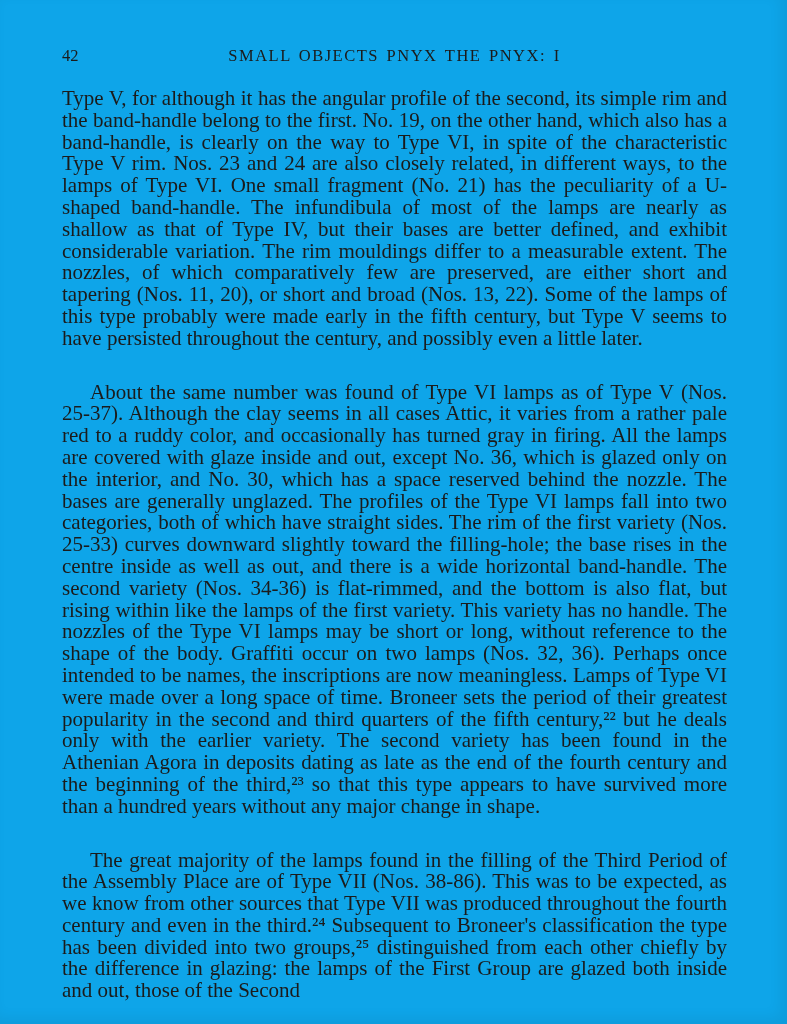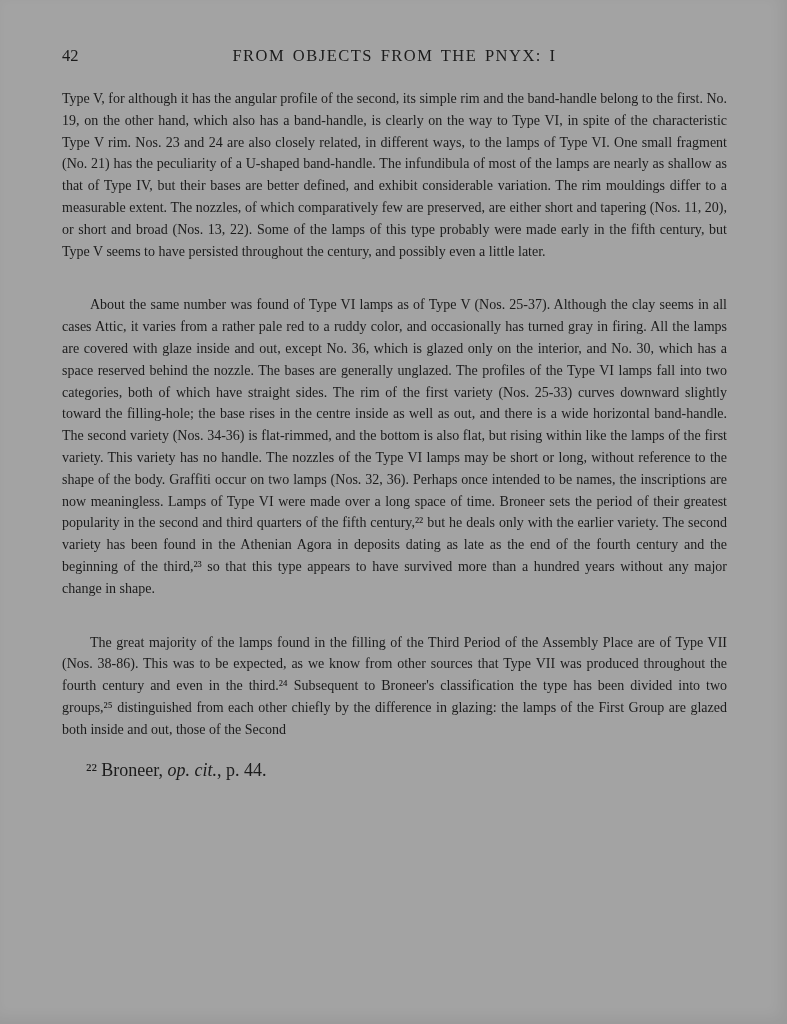--- a/index.html
+++ b/index.html
@@ -5,21 +5,21 @@
   html, body {
     margin: 0;
     padding: 0;
     background: #e9e7e2;
   }
   .scan-page {
     position: relative;
     width: 787px;
     height: 1024px;
     margin: 0 auto;
-    background: #a3a3a3;
+    background: #0ea5e9;
     box-sizing: border-box;
     padding: 46px 60px 0 62px;
     font-family: "Liberation Serif", serif;
     color: #1b1b1b;
     box-shadow: inset -6px -6px 14px rgba(0,0,0,0.06);
     overflow: hidden;
   }
   .page-header {
     position: relative;
     text-align: center;
@@ -31,21 +31,21 @@
     position: absolute;
     left: 0;
     top: 0;
     font-size: 16.5px;
   }
   .running-title {
     letter-spacing: 1.5px;
     word-spacing: 2px;
   }
   .body-text {
-    font-size: 14px;
+    font-size: 21px;
     line-height: 21.8px;
     text-align: justify;
   }
   .body-text p {
     margin: 0;
   }
   .body-text p.indent {
     text-indent: 28px;
     margin-top: 32px;
   }
@@ -63,21 +63,21 @@
     font-style: italic;
   }
 </style>
 </head>
 <body>
 
 <div class="scan-page">
 
   <header class="page-header">
     <span class="page-number">42</span>
-    <span class="running-title">FROM OBJECTS FROM THE PNYX: I</span>
+    <span class="running-title">SMALL OBJECTS PNYX THE PNYX: I</span>
   </header>
 
   <main class="body-text">
     <p class="para">Type V, for although it has the angular profile of the second, its simple rim and the band-handle belong to the first.  No. 19, on the other hand, which also has a band-handle, is clearly on the way to Type VI, in spite of the characteristic Type V rim. Nos. 23 and 24 are also closely related, in different ways, to the lamps of Type VI. One small fragment (No. 21) has the peculiarity of a U-shaped band-handle.  The infundibula of most of the lamps are nearly as shallow as that of Type IV, but their bases are better defined, and exhibit considerable variation.  The rim mouldings differ to a measurable extent.  The nozzles, of which comparatively few are preserved, are either short and tapering (Nos. 11, 20), or short and broad (Nos. 13, 22).  Some of the lamps of this type probably were made early in the fifth century, but Type V seems to have persisted throughout the century, and possibly even a little later.</p>
     <p class="para indent">About the same number was found of Type VI lamps as of Type V (Nos. 25-37). Although the clay seems in all cases Attic, it varies from a rather pale red to a ruddy color, and occasionally has turned gray in firing.  All the lamps are covered with glaze inside and out, except No. 36, which is glazed only on the interior, and No. 30, which has a space reserved behind the nozzle.  The bases are generally unglazed.  The profiles of the Type VI lamps fall into two categories, both of which have straight sides.  The rim of the first variety (Nos. 25-33) curves downward slightly toward the filling-hole; the base rises in the centre inside as well as out, and there is a wide horizontal band-handle.  The second variety (Nos. 34-36) is flat-rimmed, and the bottom is also flat, but rising within like the lamps of the first variety.  This variety has no handle. The nozzles of the Type VI lamps may be short or long, without reference to the shape of the body.  Graffiti occur on two lamps (Nos. 32, 36).  Perhaps once intended to be names, the inscriptions are now meaningless.  Lamps of Type VI were made over a long space of time.  Broneer sets the period of their greatest popularity in the second and third quarters of the fifth century,²² but he deals only with the earlier variety.  The second variety has been found in the Athenian Agora in deposits dating as late as the end of the fourth century and the beginning of the third,²³ so that this type appears to have survived more than a hundred years without any major change in shape.</p>
     <p class="para indent">The great majority of the lamps found in the filling of the Third Period of the Assembly Place are of Type VII (Nos. 38-86).  This was to be expected, as we know from other sources that Type VII was produced throughout the fourth century and even in the third.²⁴  Subsequent to Broneer's classification the type has been divided into two groups,²⁵ distinguished from each other chiefly by the difference in glazing: the lamps of the First Group are glazed both inside and out, those of the Second</p>
   </main>
 
   <footer class="footnotes">
     <p><span>²² Broneer, </span><em>op. cit.</em><span>, p. 44.</span></p>

